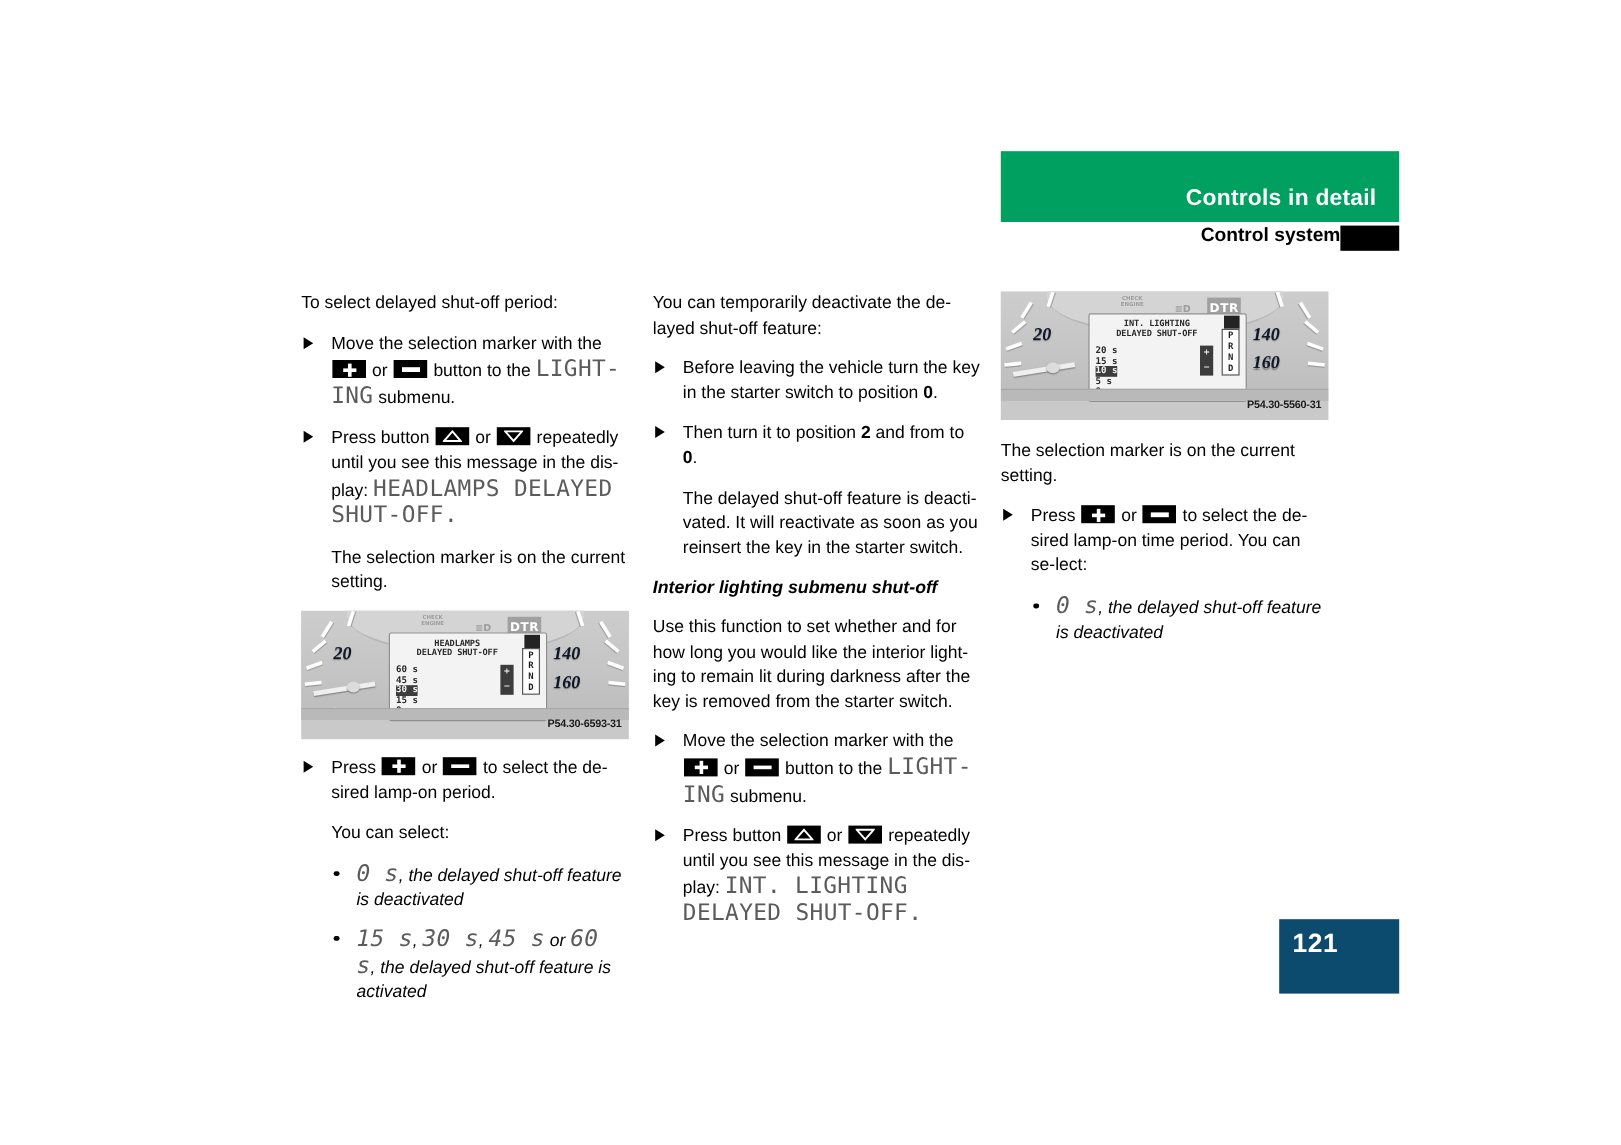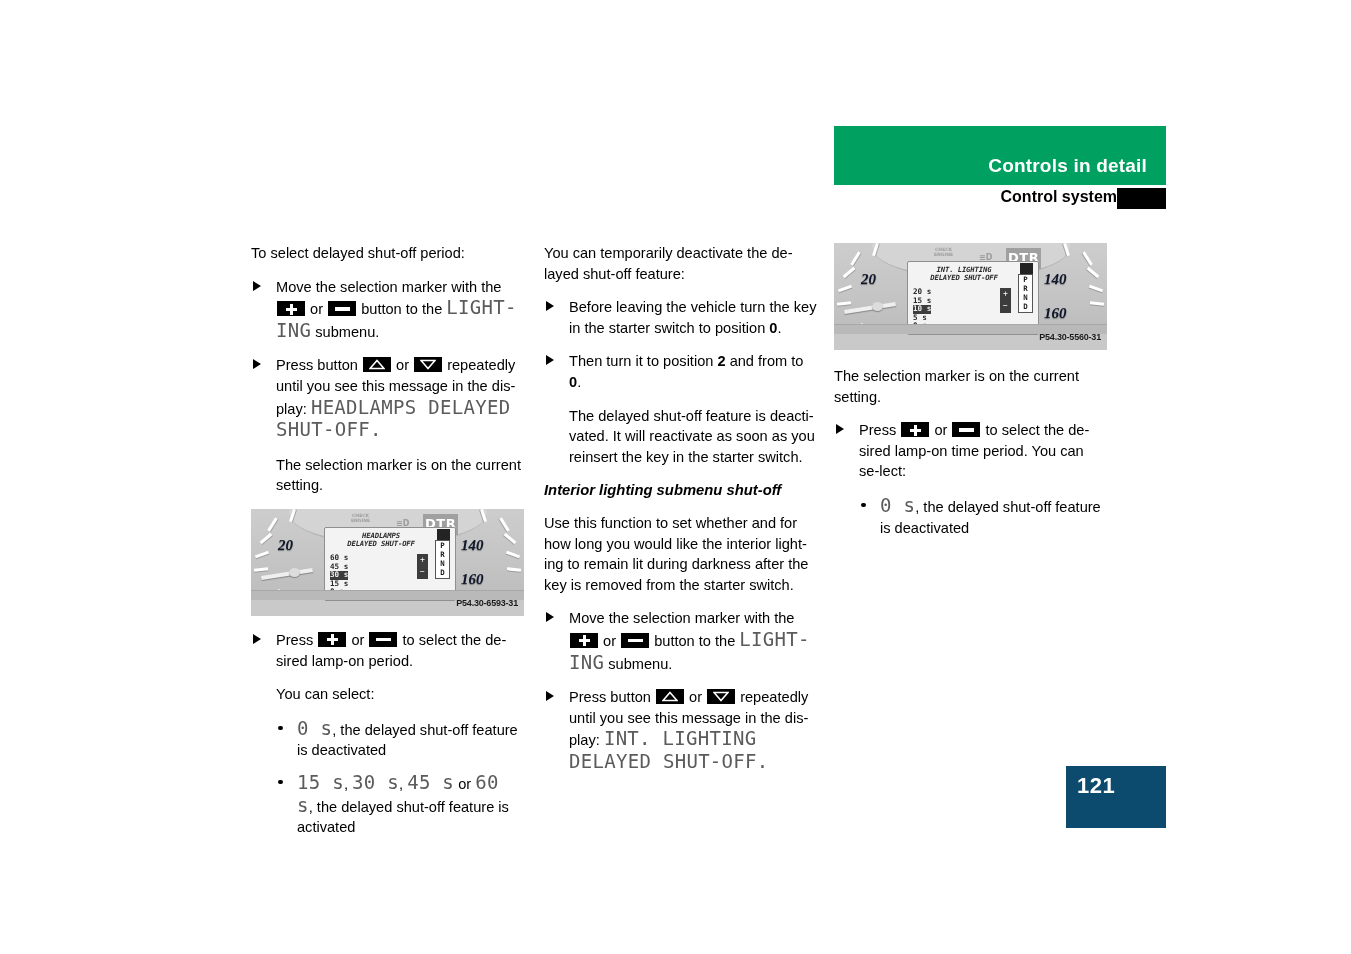--- a/index.html
+++ b/index.html
@@ -98,20 +98,21 @@
   .sub-para {
     margin: 0 0 13px 0;
     padding-left: 25px;
   }
 
   
   .bullet {
     position: relative;
     padding-left: 46px;
     margin: 0 0 11px 0;
+    font-style: italic;
   }
   .bullet-dot {
     position: absolute;
     left: 27px;
     top: 8px;
     width: 4.5px;
     height: 4.5px;
     border-radius: 50%;
     background: #000;
   }
@@ -171,36 +172,36 @@
   .cl-indic {
     position: absolute;
     top: 5px;
     font-family: "DejaVu Sans", sans-serif;
     color: #9d9d9d;
     font-weight: bold;
   }
   .cl-check { left: 100px; font-size: 4.5px; line-height: 4.8px; text-align: center; }
   .cl-lamp { left: 145px; font-size: 8px; }
   .cl-dtr {
-    left: 172px; font-size: 13px; color: #ffffff;
+    left: 172px; font-size: 10px; color: #ffffff;
     background: #a0a0a0; padding: 0 2px; letter-spacing: 0.5px;
   }
 
   .cl-num {
     position: absolute;
     font-family: "Liberation Serif", serif;
     font-style: italic;
     font-weight: bold;
     color: #0f172a;
     font-size: 15px;
     text-shadow: 0 1px 1px rgba(90,90,90,0.7);
   }
   .n20  { left: 27px; top: 26px; }
   .n140 { left: 210px; top: 26px; }
-  .n160 { left: 210px; top: 60px; }
+  .n160 { left: 210px; top: 50px; }
   .cl-mph {
     position: absolute;
     left: 14px; top: 74px;
     font-family: "Liberation Sans", sans-serif;
     font-weight: bold;
     font-size: 8.5px;
     color: #ffffff;
     text-shadow: 0 1px 1px rgba(90,90,90,0.7);
   }
   .tick {
@@ -238,21 +239,20 @@
   .lcd-title {
     position: absolute;
     left: 4px; right: 22px; top: 4px;
     text-align: center;
     font-family: "DejaVu Sans Mono", monospace;
     font-size: 7.2px;
     line-height: 8.4px;
     color: #2a2a2a;
     letter-spacing: -0.1px;
     font-weight: bold;
-    font-style: italic;
   }
   .lcd-list {
     position: absolute;
     left: 5px; top: 26px;
     font-family: "DejaVu Sans Mono", monospace;
     font-size: 7.6px;
     line-height: 8.6px;
     color: #2a2a2a;
     font-weight: bold;
   }

